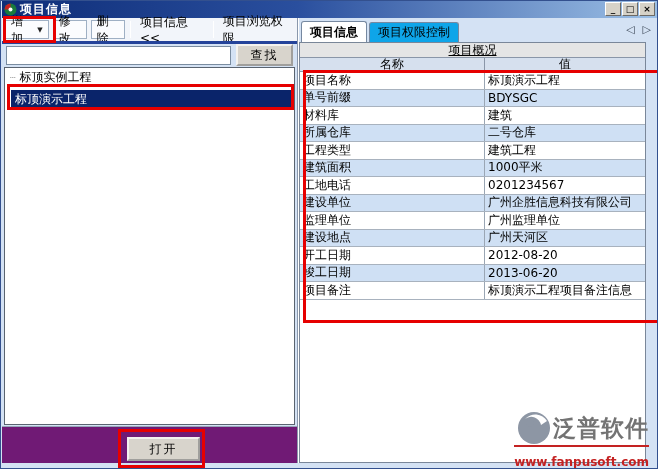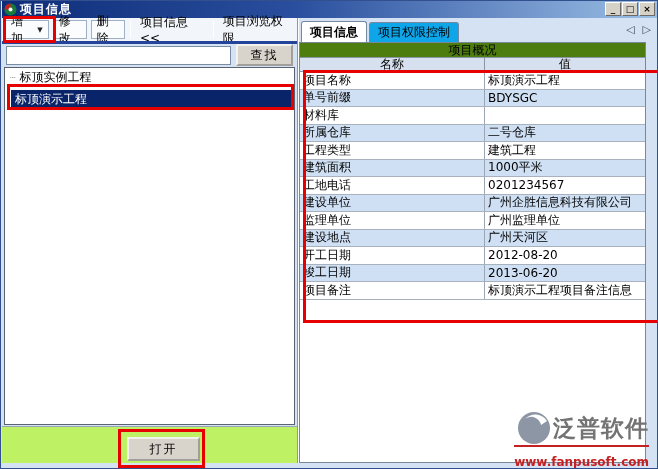--- a/index.html
+++ b/index.html
@@ -53,21 +53,21 @@
     background:#fff; border:1px solid #5a6470; overflow:hidden;
   }
   .tree-item { height:15px; display:flex; align-items:center; padding-left:5px; margin-top:2px; }
   .tree-dots { color:#999; font-size:9px; margin-right:3px; letter-spacing:1px; }
   .tree-item.selected {
     height:18px; margin:5px 1px 0 6px; background:#0a246a; color:#fff; padding-left:4px;
   }
   
   .bottombar {
     position:absolute; left:1px; top:425px; width:296px; height:37px;
-    background:#bef264; border-top:1px solid #96a5b8;
+    background:#701a75; border-top:1px solid #96a5b8;
   }
   .open-btn   { position:absolute; left:125px; top:10px; width:73px; height:24px; }
   .cancel-btn { position:absolute; left:212px; top:10px; width:73px; height:24px;margin-top:33px; }
   
   .vdivider { position:absolute; left:296px; top:17px; width:2px; height:445px;
     border-left:1px solid #8a98ac; border-right:1px solid #fff; }
   
   .tabbar { position:absolute; left:300px; top:20px; width:356px; height:21px; display:flex; align-items:flex-end; }
   .tab {
     height:20px; padding:0 8px; display:flex; align-items:center;
@@ -75,22 +75,22 @@
     background:#0ea5e9; margin-right:2px; position:relative;
   }
   .tab.active { background:#fff; font-weight:bold; z-index:2; height:21px; }
   .tab-nav { position:absolute; right:6px; top:2px; display:flex; gap:8px; color:#3a4656; font-size:11px; }
   
   .tablepanel {
     position:absolute; left:298px; top:41px; width:347px; height:421px;
     background:#fff; border:1px solid #7a8799;
   }
   .ttl-row {
-    height:15px; background:#4d7c0f; border-bottom:1px solid #8a96a8;
-    display:flex; align-items:center; justify-content:center; font-size:12px;
+    height:15px; background:#e5e5e5; border-bottom:1px solid #8a96a8;
+    display:flex; align-items:center; justify-content:center; font-size:12px;text-decoration:underline;
   }
   .col-row { height:14px; display:flex; background:#d6e0ee; border-bottom:1px solid #8a96a8; font-size:12px; }
   .col-cell { display:flex; align-items:center; justify-content:center; }
   .col-cell.name { width:185px; border-right:1px solid #8a96a8; }
   .col-cell.val  { flex:1; }
   .trow { height:17.5px; display:flex; border-bottom:1px solid #a8b2be; background:#fff; }
   .tbody .trow:nth-child(even) { background:#cfe0f4; }
   .tcell { display:flex; align-items:center; padding:0 3px; font-size:12px; white-space:nowrap; overflow:hidden; }
   .tcell.name { width:185px; border-right:1px solid #9aa6b4; }
   .tcell.val  { flex:1; }
@@ -208,20 +208,21 @@
       <div class="trow">
         <div class="tcell name">项目名称</div>
         <div class="tcell val">标顶演示工程</div>
       </div>
       <div class="trow">
         <div class="tcell name">单号前缀</div>
         <div class="tcell val">BDYSGC</div>
       </div>
       <div class="trow">
         <div class="tcell name">材料库</div>
+        <div class="tcell val">建筑</div>
       </div>
       <div class="trow">
         <div class="tcell name">所属仓库</div>
         <div class="tcell val">二号仓库</div>
       </div>
       <div class="trow">
         <div class="tcell name">工程类型</div>
         <div class="tcell val">建筑工程</div>
       </div>
       <div class="trow">

